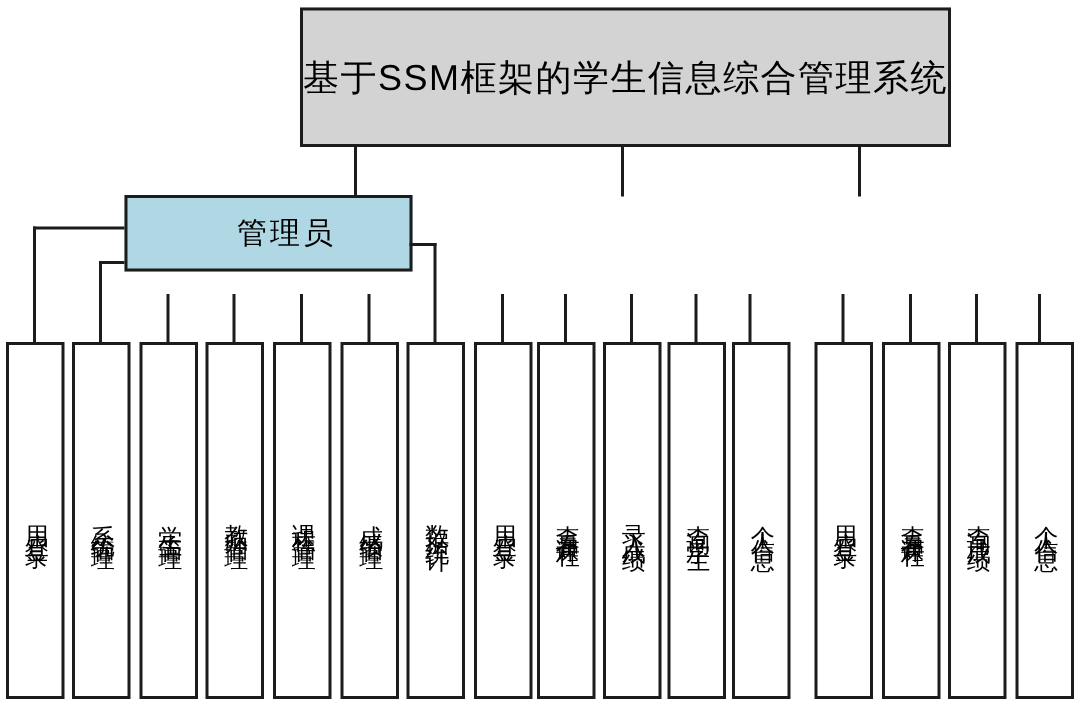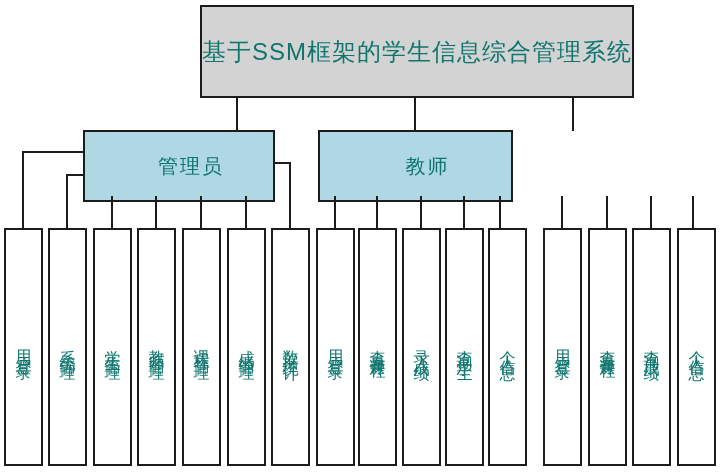--- a/index.html
+++ b/index.html
@@ -11,32 +11,32 @@
     background: #ffffff;
     overflow: hidden;
   }
   .node {
     position: absolute;
     box-sizing: border-box;
     border: 2px solid #1c1c1c;
     display: flex;
     align-items: center;
     justify-content: center;
-    color: #0f766e;
+    color: #000000;
   }
   .title-box {
     left: 200px; top: 5px;
     width: 434px; height: 93px;
     font-size: 24px;
     letter-spacing: 1px;
     white-space: nowrap;
   }
   .role-box {
     top: 130px;
-    height: 72px;
+    height: 51px;
     font-size: 20px;
     letter-spacing: 2px;
     padding-left: 24px;
   }
   .role-admin   { left: 83px;  width: 192px; }
   .role-teacher { left: 318px; width: 195px; }
   .role-student { left: 517px; width: 193px; }
   .leaf {
     top: 228px;
     width: 39px;
@@ -65,23 +65,20 @@
   <div class="node title-box" style="background-color: rgb(211, 211, 211);">
     <span>基于SSM框架的学生信息综合管理系统</span>
   </div>
 
   <div class="vline" style="left:236px; top:98px; height:33px;"></div>
   <div class="vline" style="left:414px; top:98px; height:33px;"></div>
   <div class="vline" style="left:572px; top:98px; height:33px;"></div>
 
   <div class="node role-box role-admin" style="background-color: rgb(176, 216, 228);">
     <span>管理员</span>
-  </div>
-  <div class="node role-box role-teacher" style="background-color: rgb(176, 216, 228);">
-    <span>教师</span>
   </div>
 
   <div class="hline" style="left:22px; top:151px; width:61px;"></div>
   <div class="vline" style="left:22px; top:151px; height:77px;"></div>
   <div class="hline" style="left:66px; top:174px; width:17px;"></div>
   <div class="vline" style="left:66px; top:174px; height:54px;"></div>
   <div class="vline" style="left:111px; top:196px; height:32px;"></div>
   <div class="vline" style="left:155px; top:196px; height:32px;"></div>
   <div class="vline" style="left:200px; top:196px; height:32px;"></div>
   <div class="vline" style="left:245px; top:196px; height:32px;"></div>

